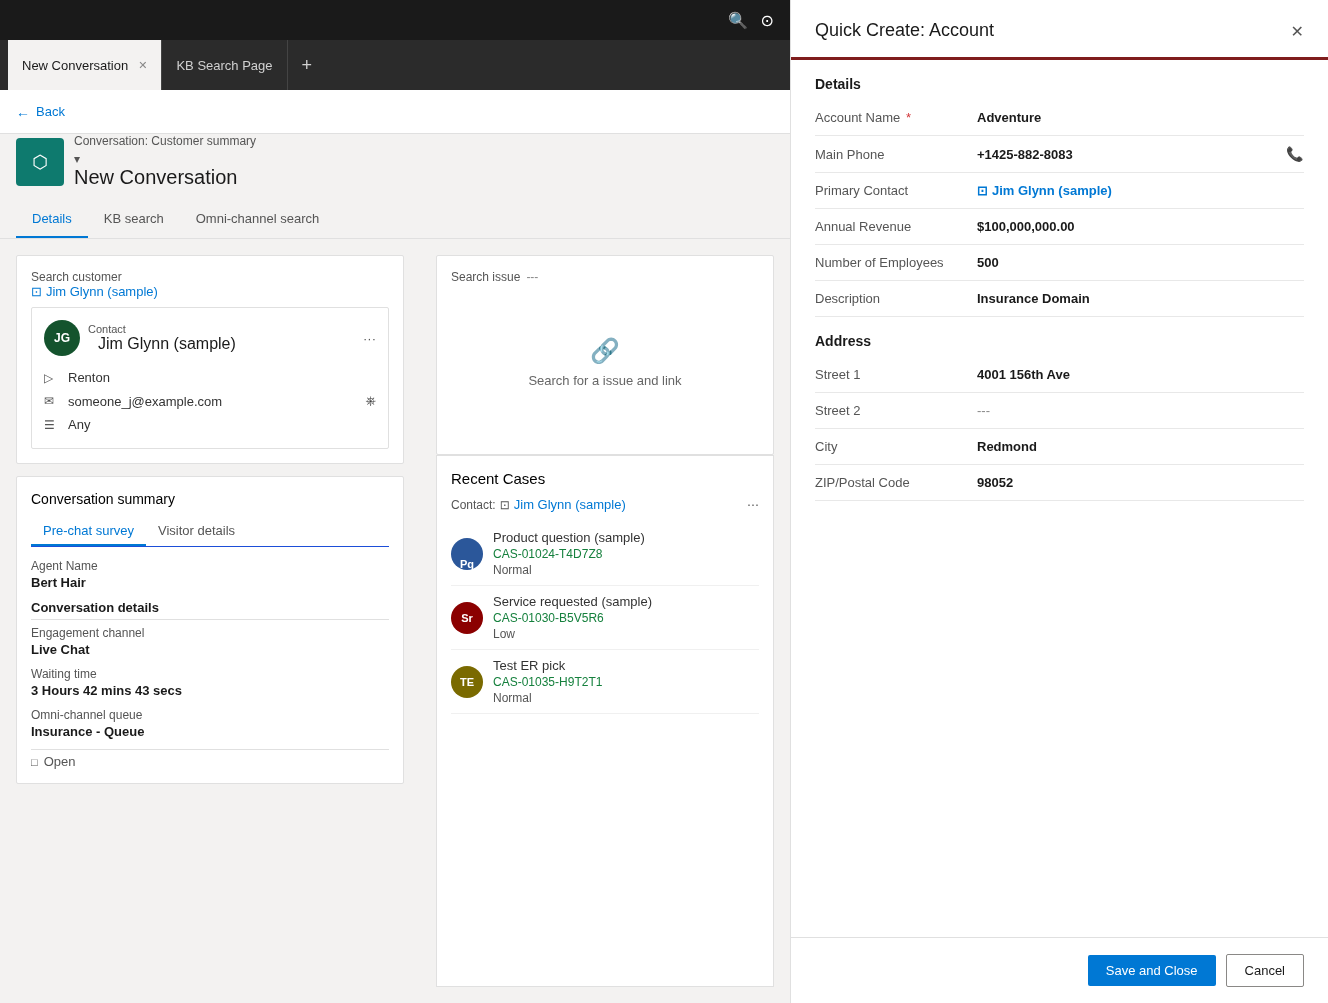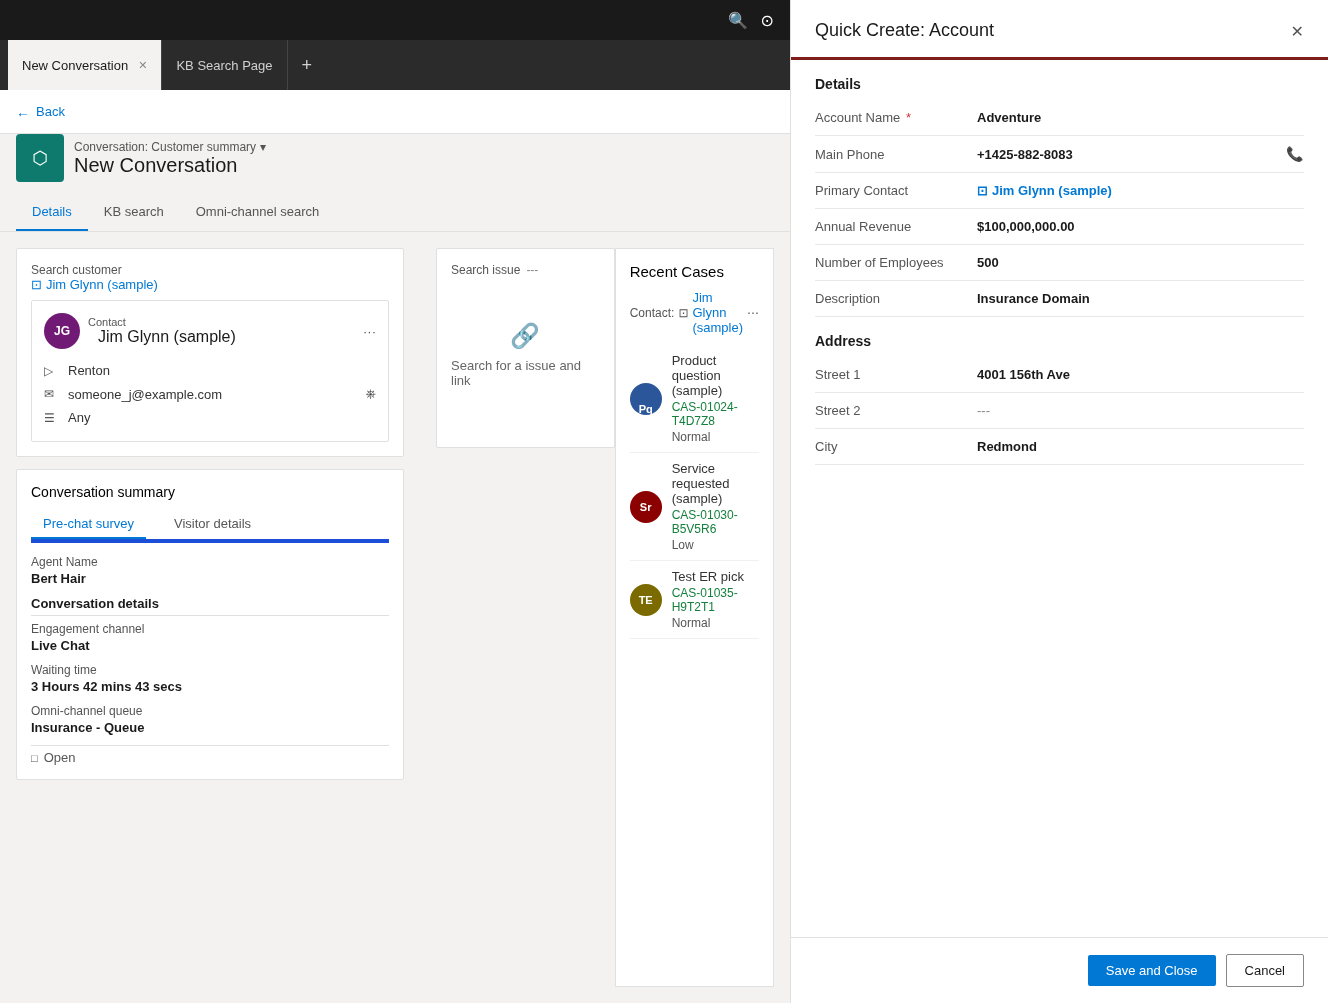--- a/index.html
+++ b/index.html
@@ -22,41 +22,41 @@
     
     .back-bar { background: #fff; height: 44px; display: flex; align-items: center; padding: 0 16px; border-bottom: 1px solid #e0e0e0; }
     .back-btn { display: flex; align-items: center; gap: 6px; color: #0078d4; cursor: pointer; font-size: 13px; }
     .back-arrow { font-size: 14px; }
 
     
     .content-area { display: flex; flex: 1; overflow: hidden; padding: 0; gap: 0; }
 
     
     .left-content { width: 420px; display: flex; flex-direction: column; padding: 16px; gap: 12px; overflow-y: auto; }
-    .right-content { flex: 1; display: flex; padding: 16px; gap: 0; overflow-y: auto; }
+    .right-content { flex: 1; display: flex; flex-direction: column; padding: 16px; gap: 0; overflow-y: auto; }
 
     
     .conv-header { display: flex; align-items: center; gap: 10px; padding: 0 16px 12px 16px; background: #f3f2f1; }
     .conv-avatar { width: 48px; height: 48px; background: #0e7a6e; border-radius: 4px; display: flex; align-items: center; justify-content: center; color: white; font-size: 18px; flex-shrink: 0; }
     .conv-title-block { display: flex; flex-direction: column; }
-    .conv-subtitle { font-size: 12px; color: #555; display: flex; align-items: flex-start; gap: 4px; }
+    .conv-subtitle { font-size: 12px; color: #555; display: flex; align-items: flex-start; gap: 4px; flex-direction: column; }
     .conv-title { font-size: 20px; font-weight: 300; color: #1a1a1a; }
 
     
     .detail-tabs { display: flex; gap: 0; padding: 0 16px; background: #f3f2f1; border-bottom: 1px solid #e0e0e0; }
     .detail-tab { padding: 10px 16px; cursor: pointer; font-size: 13px; color: #555; border-bottom: 2px solid transparent; }
     .detail-tab.active { color: #0078d4; border-bottom: 2px solid #0078d4; font-weight: 500; }
 
     
     .panel { background: #fff; border: 1px solid #e0e0e0; border-radius: 2px; padding: 14px; }
     .panel-label { font-size: 12px; color: #555; margin-bottom: 8px; }
     .customer-link { color: #0078d4; cursor: pointer; display: flex; align-items: center; gap: 4px; font-size: 13px; }
     .contact-card { border: 1px solid #e0e0e0; border-radius: 2px; padding: 12px; margin-top: 8px; }
     .contact-header { display: flex; align-items: center; justify-content: space-between; margin-bottom: 10px; }
-    .contact-avatar { width: 36px; height: 36px; background: #701a75; border-radius: 50%; display: flex; align-items: center; justify-content: center; color: white; font-size: 12px; font-weight: 600; }
+    .contact-avatar { width: 36px; height: 36px; background: #14532d; border-radius: 50%; display: flex; align-items: center; justify-content: center; color: white; font-size: 12px; font-weight: 600; }
     .contact-name { font-size: 16px; font-weight: 400; color: #1a1a1a; margin-left: 10px; }
     .contact-type { font-size: 11px; color: #555; }
     .contact-row { display: flex; align-items: center; gap: 8px; font-size: 13px; color: #333; padding: 4px 0; }
     .contact-icon { color: #555; font-size: 12px; width: 16px; }
 
     
     .search-issue-panel { background: #fff; border: 1px solid #e0e0e0; border-radius: 2px; padding: 14px; height: 200px; }
     .search-issue-header { font-size: 12px; color: #555; margin-bottom: 8px; display: flex; align-items: center; gap: 6px; }
     .search-issue-body { display: flex; flex-direction: column; align-items: center; justify-content: center; height: 140px; color: #666; font-size: 13px; gap: 8px; }
 
@@ -67,21 +67,21 @@
     .case-item { display: flex; align-items: center; gap: 10px; padding: 8px 0; border-bottom: 1px solid #f0f0f0; }
     .case-avatar { width: 32px; height: 32px; border-radius: 50%; display: flex; align-items: center; justify-content: center; color: white; font-size: 11px; font-weight: 600; flex-shrink: 0; }
     .case-info { display: flex; flex-direction: column; gap: 2px; }
     .case-name { font-size: 13px; color: #333; }
     .case-id { font-size: 12px; color: #15803d; }
     .case-priority { font-size: 12px; color: #555; }
 
     
     .conv-summary { background: #fff; border: 1px solid #e0e0e0; border-radius: 2px; padding: 14px; }
     .conv-summary-title { font-size: 14px; font-weight: 500; margin-bottom: 10px; }
-    .summary-tabs { display: flex; gap: 16px; border-bottom: 4px solid #1d4ed8; margin-bottom: 12px; }
+    .summary-tabs { display: flex; gap: 0; border-bottom: 1px solid #1d4ed8; margin-bottom: 12px; }
     .summary-tab { padding: 6px 12px; font-size: 13px; cursor: pointer; color: #555; border-bottom: 2px solid transparent; }
     .summary-tab.active { color: #0078d4; border-bottom: 2px solid #0078d4; }
     .field-row { display: flex; flex-direction: column; gap: 2px; margin-bottom: 10px; }
     .field-label { font-size: 12px; color: #555; }
     .field-value { font-size: 13px; font-weight: 600; color: #1a1a1a; }
     .field-section { font-size: 13px; font-weight: 600; color: #1a1a1a; margin: 8px 0 6px 0; border-bottom: 1px solid #e0e0e0; padding-bottom: 4px; }
 
     
     .right-panel { width: 538px; background: #fff; display: flex; flex-direction: column; border-left: 1px solid #e0e0e0; height: 100%; }
     .qc-header { display: flex; align-items: flex-end; justify-content: space-between; padding: 20px 24px 16px 24px; border-bottom: 3px solid #7f1d1d; }
@@ -357,20 +357,24 @@
     <div class="qc-field">
       <span class="qc-field-label">Street 2</span>
       <span class="qc-field-value" style="color:#888;font-weight:400;">---</span>
     </div>
 
     <div class="qc-field">
       <span class="qc-field-label">City</span>
       <span class="qc-field-value">Redmond</span>
     </div>
 
+    <div class="qc-field">
+      <span class="qc-field-label">ZIP/Postal Code</span>
+      <span class="qc-field-value">98052</span>
+    </div>
 
   </div>
 
   <div class="qc-footer">
     <button class="btn-primary">Save and Close</button>
     <button class="btn-secondary">Cancel</button>
   </div>
 </div>
 
 </body></html>

